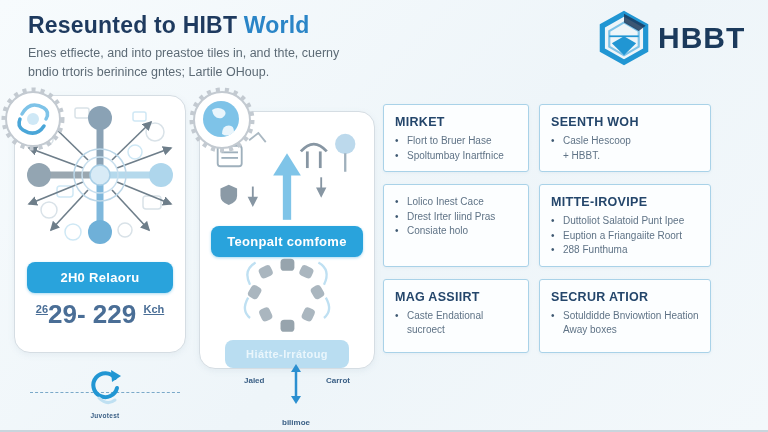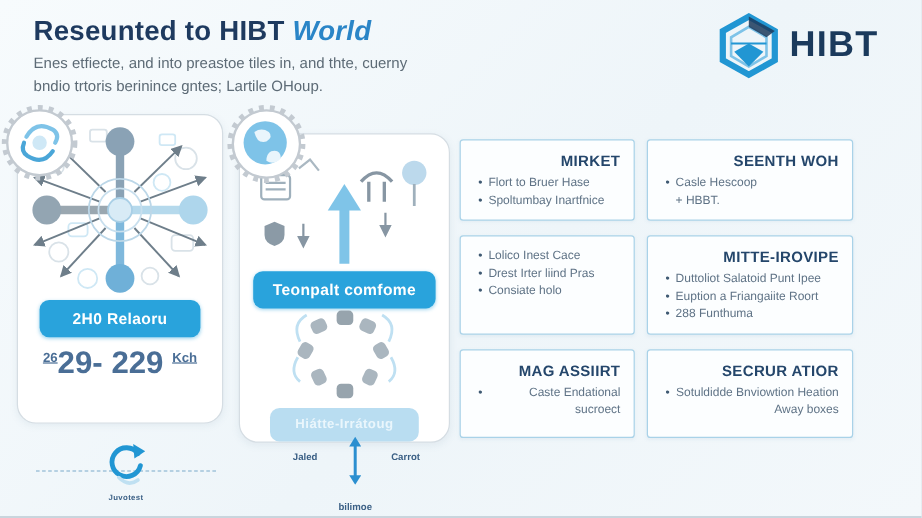--- a/index.html
+++ b/index.html
@@ -2,43 +2,43 @@
 <html><head>
 <meta charset="utf-8">
 <style>
   html,body{margin:0;padding:0;background:#dfe6ec;}
   *{box-sizing:border-box;font-family:"Liberation Sans",sans-serif;}
   #stage{position:relative;width:768px;height:432px;overflow:hidden;
          background:linear-gradient(135deg,#f7fbfd 0%,#eef5f9 55%,#f3f8fb 100%);
          border-bottom:2px solid #c9d5dd;}
   
   .title{position:absolute;left:28px;top:12px;font-size:23px;font-weight:bold;color:#1e3a5f;letter-spacing:.2px;}
-  .title .accent{color:#2a85c7;font-style:italic;}
+  .title .accent{color:#2a85c7;}
   .subtitle{position:absolute;left:28px;top:44px;font-size:12.5px;line-height:1.5;color:#5d6b76;width:360px;}
   .logo{position:absolute;left:598px;top:10px;display:flex;align-items:center;gap:8px;}
   .logo-text{font-size:30px;font-weight:bold;color:#1b3a5c;letter-spacing:1px;}
   
   .card{position:absolute;background:#ffffff;border:1.5px solid #d5dde3;border-radius:16px;
         box-shadow:0 2px 6px rgba(120,150,170,.10);display:flex;flex-direction:column;align-items:center;}
   #card1{left:14px;top:95px;width:172px;height:258px;padding-top:4px;}
   #card2{left:199px;top:111px;width:176px;height:258px;padding-top:8px;}
   .badge{position:absolute;z-index:3;}
   #badge1{left:0px;top:86px;}
   #badge2{left:188px;top:86px;}
   .btn{border:none;border-radius:8px;background:#29a3dc;color:#ffffff;font-size:13px;font-weight:bold;
        padding:8px 10px;letter-spacing:.3px;cursor:pointer;box-shadow:0 1px 3px rgba(41,163,220,.4);}
-  #card1 .btn{width:134px;margin-top:0px;}
+  #card1 .btn{width:146px;margin-top:12px;}
   #card2 .btn{width:152px;margin-top:2px;}
   .range{margin-top:8px;color:#4a6e96;font-weight:600;font-size:26px;line-height:1;white-space:nowrap;}
   .range sup{font-size:11px;font-weight:600;text-decoration:underline;}
   .pill{margin-top:4px;width:124px;border:none;border-radius:8px;background:#b9ddf1;color:#eaf6fc;
         font-size:11px;font-weight:bold;padding:8px 6px;letter-spacing:.4px;cursor:pointer;}
   
-  #info-grid{position:absolute;left:383px;top:116px;display:grid;grid-template-columns:146px 172px;
-             column-gap:10px;row-gap:12px;text-align:right;}
+  #info-grid{position:absolute;left:383px;top:104px;display:grid;grid-template-columns:146px 172px;
+             column-gap:10px;row-gap:12px;}
   .info-box{background:#fcfeff;border:1.5px solid #a9d2e8;border-radius:3px;padding:10px 11px 8px 11px;
             box-shadow:0 1px 3px rgba(140,180,205,.12);}
   .info-box:nth-child(-n+2){min-height:66px;}
   .info-box:nth-child(n+3):nth-child(-n+4){min-height:82px;}
   .info-box:nth-child(n+5){min-height:74px;}
   .info-title{font-size:12.5px;font-weight:bold;color:#24466b;letter-spacing:.3px;margin-bottom:5px;}
   .info-item{display:flex;gap:5px;font-size:10px;color:#5f7386;line-height:1.45;}
   .info-item .marker{width:7px;color:#3f5a73;flex:none;}
   
   #footer-left{position:absolute;left:26px;top:366px;width:158px;height:60px;}
@@ -65,21 +65,21 @@
   </div>
 
   <div class="logo">
     <svg width="52" height="56" viewBox="0 0 60 64">
       <polygon points="30,4 55,18 55,46 30,60 5,46 5,18" fill="none" stroke="#2196d3" stroke-width="6"></polygon>
       <polygon points="30,14 47,24 47,42 30,52 13,42 13,24" fill="none" stroke="#7ec3e8" stroke-width="2.5"></polygon>
       <polygon points="30,4 55,18 47,24 30,14" fill="#1b3a5c" opacity="0.85"></polygon>
       <polygon points="30,30 44,38 30,52 16,38" fill="#2196d3"></polygon>
       <line x1="13" y1="30" x2="47" y2="30" stroke="#2196d3" stroke-width="2"></line>
     </svg>
-    <span class="logo-text">HIBT</span>
+    <span class="logo-text">HBBT</span>
   </div>
 
   <div class="card" id="card1">
     <svg width="170" height="150" viewBox="0 0 170 150">
       <defs>
         <marker id="ah" markerWidth="7" markerHeight="7" refX="5" refY="3" orient="auto">
           <path d="M0,0 L6,3 L0,6 z" fill="#6e7e8a"></path>
         </marker>
       </defs>
 

